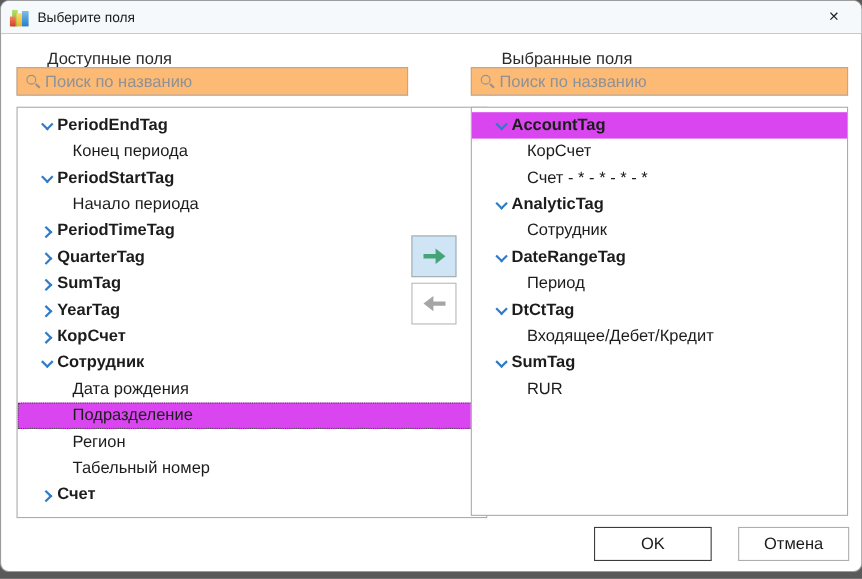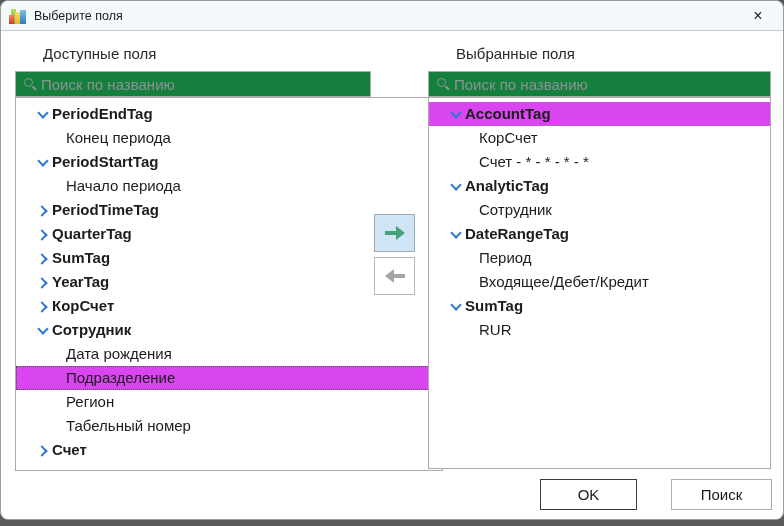--- a/index.html
+++ b/index.html
@@ -23,21 +23,21 @@
                   font-size:12.5px; color:#1b1b1b; }
   .close-btn { position:absolute; right:4px; top:1px; width:42px; height:28px;
                display:flex; align-items:center; justify-content:center; cursor:default; }
   .close-btn span { font-size:16px; color:#222; line-height:1; }
 
   
   .panel-label { position:absolute; top:44px; font-size:15px; color:#2a2a2a;margin-left:28px; }
   .panel-label.left  { left:14px; }
   .panel-label.right { left:427px; }
 
-  .searchbox { position:absolute; top:70px; height:26px; background:#15803d;
+  .searchbox { position:absolute; top:60px; height:26px; background:#fdba74;
                border:1px solid #ababab; display:flex; align-items:center; }
   .searchbox.left  { left:14px;  width:356px; }
   .searchbox.right { left:427px; width:343px; }
   .search-icon { position:relative; width:14px; height:14px; margin:0 4px 0 7px; flex:0 0 auto; }
   .search-icon::before { content:""; position:absolute; left:1px; top:1px; width:7px; height:7px;
                          border:1.4px solid #8f9399; border-radius:50%; }
   .search-icon::after  { content:""; position:absolute; left:9px; top:9.5px; width:4.5px; height:1.6px;
                          background:#8f9399; transform:rotate(43deg); }
   .searchbox input { border:none; outline:none; flex:1; font-size:15px; color:#222;
                      font-family:inherit; background:transparent; height:22px; }
@@ -65,21 +65,21 @@
   
   .move-btn { position:absolute; left:373px; width:41px; height:38px;
               display:flex; align-items:center; justify-content:center; cursor:default; }
   .move-right { top:213px; background:#cfe4f4; border:1px solid #9fabb2; }
   .move-left  { top:256px; background:#ffffff; border:1px solid #b8b8b8; }
 
   
   .footer-btn { position:absolute; top:478px; height:31px; background:#fff;
                 display:flex; align-items:center; justify-content:center;
                 font-size:15px; color:#1a1a1a; cursor:default; }
-  .ok-btn     { left:539px; width:97px; border:1px solid #3c3c3c; }
+  .ok-btn     { left:539px; width:107px; border:1px solid #3c3c3c; }
   .cancel-btn { left:670px; width:101px; border:1px solid #aeaeae; }
 </style>
 </head>
 <body>
 
 <div class="dialog">
 
   <div class="titlebar">
     <span class="app-icon">
       <i class="bar-green"></i>
@@ -123,36 +123,37 @@
       <div class="tree-row lvl0"><span class="chevron collapsed"></span><span class="tree-label">Счет</span></div>
     </div>
   <div class="listbox right">
       <div class="tree-row lvl0 selected"><span class="chevron expanded"></span><span class="tree-label">AccountTag</span></div>
       <div class="tree-row lvl1"><span class="tree-label">КорСчет</span></div>
       <div class="tree-row lvl1"><span class="tree-label">Счет - * - * - * - *</span></div>
       <div class="tree-row lvl0"><span class="chevron expanded"></span><span class="tree-label">AnalyticTag</span></div>
       <div class="tree-row lvl1"><span class="tree-label">Сотрудник</span></div>
       <div class="tree-row lvl0"><span class="chevron expanded"></span><span class="tree-label">DateRangeTag</span></div>
       <div class="tree-row lvl1"><span class="tree-label">Период</span></div>
+      <div class="tree-row lvl0"><span class="chevron expanded"></span><span class="tree-label">DtCtTag</span></div>
       <div class="tree-row lvl1"><span class="tree-label">Входящее/Дебет/Кредит</span></div>
       <div class="tree-row lvl0"><span class="chevron expanded"></span><span class="tree-label">SumTag</span></div>
       <div class="tree-row lvl1"><span class="tree-label">RUR</span></div>
     </div>
 
   <div class="move-btn move-right">
     <svg width="26" height="20" viewBox="0 0 26 20">
       <path d="M3 8 L14 8 L14 3 L23 10 L14 17 L14 12 L3 12 Z" fill="#44a377"></path>
     </svg>
   </div>
   <div class="move-btn move-left">
     <svg width="26" height="20" viewBox="0 0 26 20">
       <path d="M23 8 L12 8 L12 3 L3 10 L12 17 L12 12 L23 12 Z" fill="#a5a5a5"></path>
     </svg>
   </div>
 
   <div class="footer-btn ok-btn">
     <span>OK</span>
   </div>
   <div class="footer-btn cancel-btn">
-    <span>Поиск</span>
+    <span>Отмена</span>
   </div>
 
 </div>
 
 </body></html>

